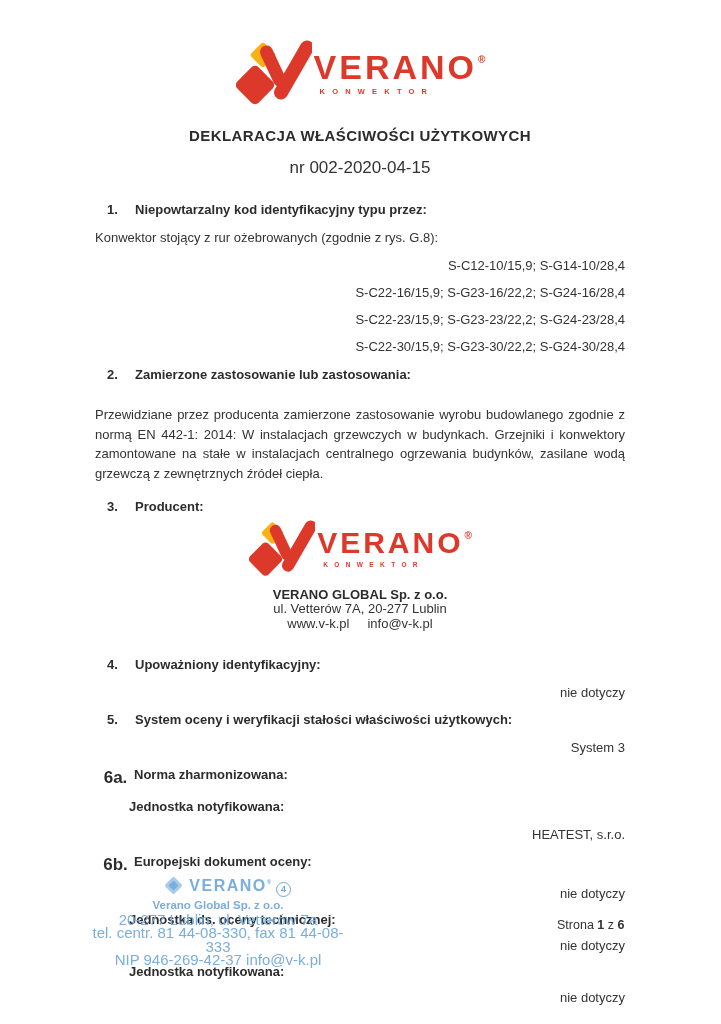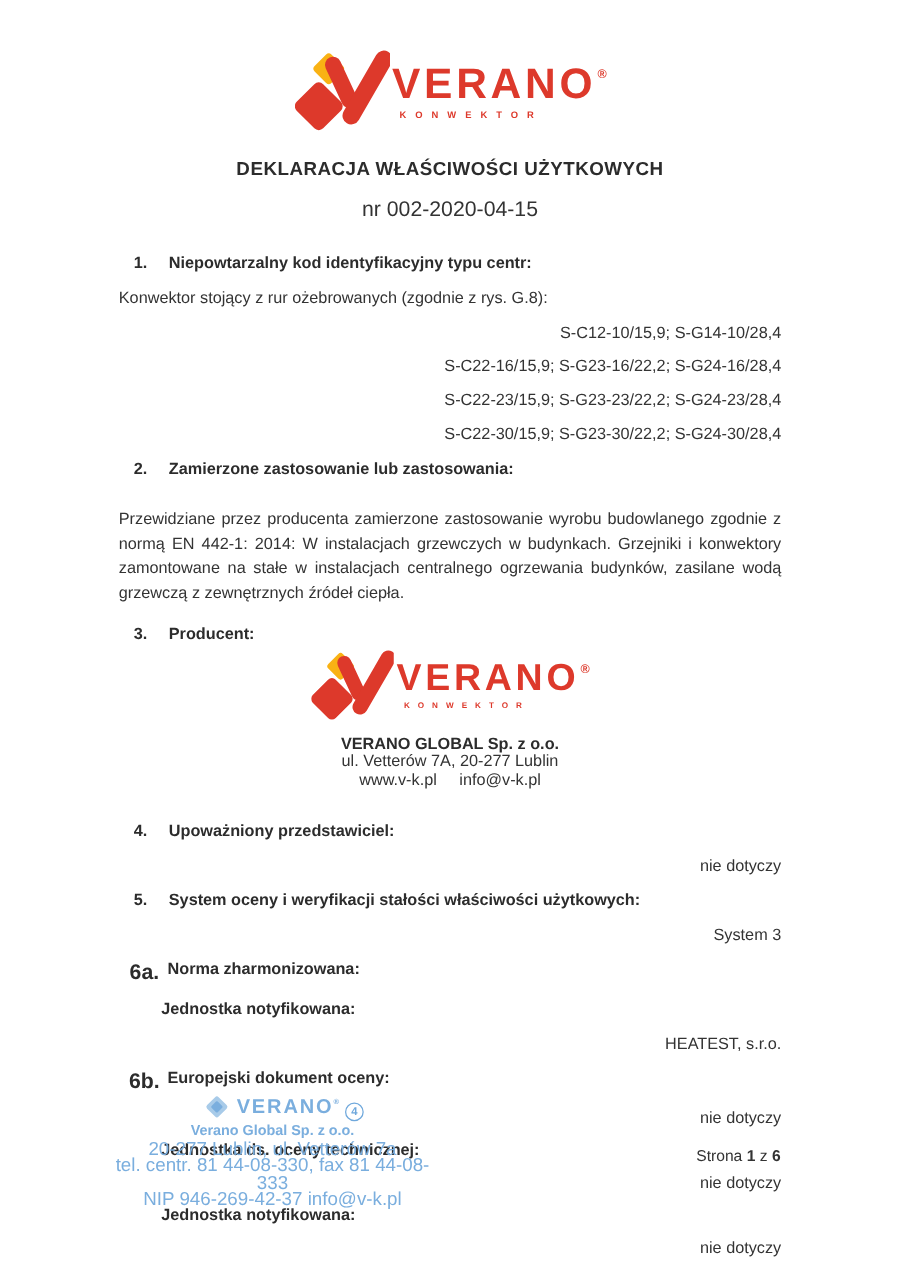--- a/index.html
+++ b/index.html
@@ -136,21 +136,21 @@
           <div class="brand-sub">KONWEKTOR</div>
         </div>
       </div>
     </div>
 
     <div class="doc-title">DEKLARACJA WŁAŚCIWOŚCI UŻYTKOWYCH</div>
     <div class="doc-number">nr 002-2020-04-15</div>
 
     <div class="sec mt-24">
       <span class="num">1.</span>
-      <span>Niepowtarzalny kod identyfikacyjny typu centr:</span>
+      <span>Niepowtarzalny kod identyfikacyjny typu przez:</span>
     </div>
     <div class="body-text mt-13">Konwektor stojący z rur ożebrowanych (zgodnie z rys. G.8):</div>
     <div class="center-val mt-13">S-C12-10/15,9; S-G14-10/28,4</div>
     <div class="center-val mt-12">S-C22-16/15,9; S-G23-16/22,2; S-G24-16/28,4</div>
     <div class="center-val mt-12">S-C22-23/15,9; S-G23-23/22,2; S-G24-23/28,4</div>
     <div class="center-val mt-12">S-C22-30/15,9; S-G23-30/22,2; S-G24-30/28,4</div>
 
     <div class="sec mt-13">
       <span class="num">2.</span>
       <span>Zamierzone zastosowanie lub zastosowania:</span>
@@ -178,21 +178,21 @@
     <div class="producer">
       <div class="p-name">VERANO GLOBAL Sp. z o.o.</div>
       <div class="p-line">ul. Vetterów 7A, 20-277 Lublin</div>
       <div class="p-line p-contact">
         <span>www.v-k.pl</span><span class="gap"></span><span>info@v-k.pl</span>
       </div>
     </div>
 
     <div class="sec mt-26">
       <span class="num">4.</span>
-      <span>Upoważniony przedstawiciel:</span>
+      <span>Upoważniony identyfikacyjny:</span>
     </div>
     <div class="center-val mt-13">nie dotyczy</div>
 
     <div class="sec mt-12">
       <span class="num">5.</span>
       <span>System oceny i weryfikacji stałości właściwości użytkowych:</span>
     </div>
     <div class="center-val mt-13">System 3</div>
 
     <div class="sec alt mt-12">

